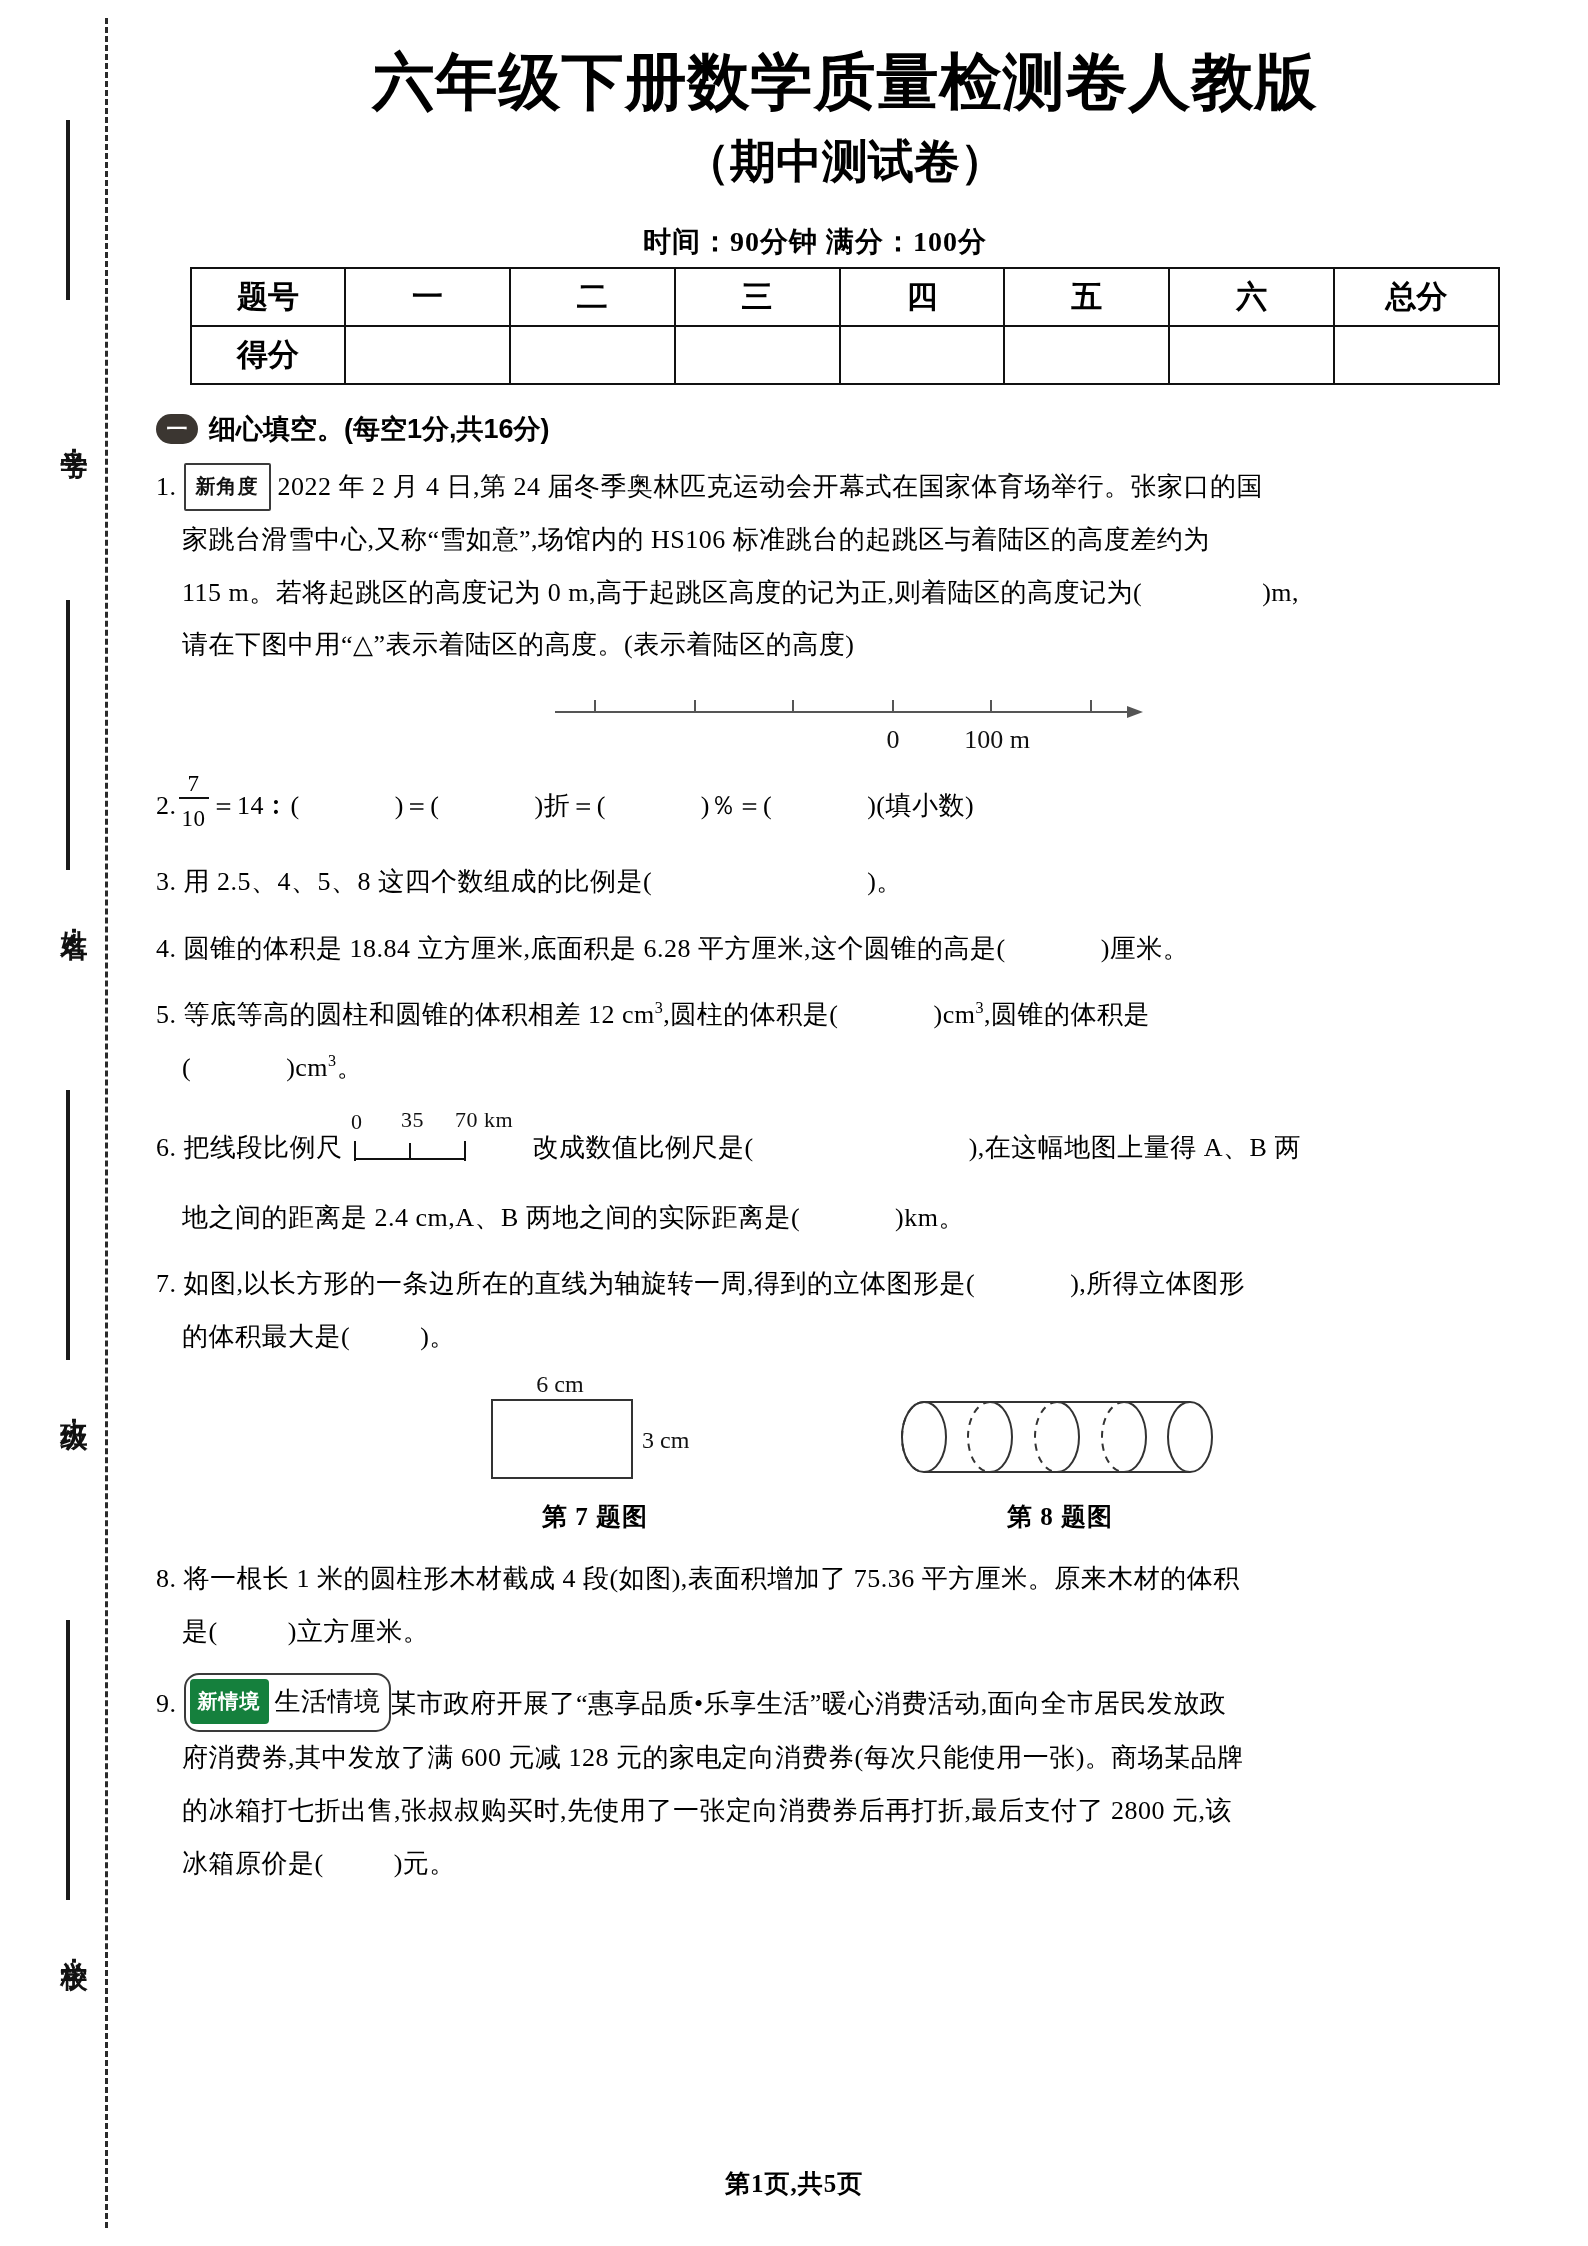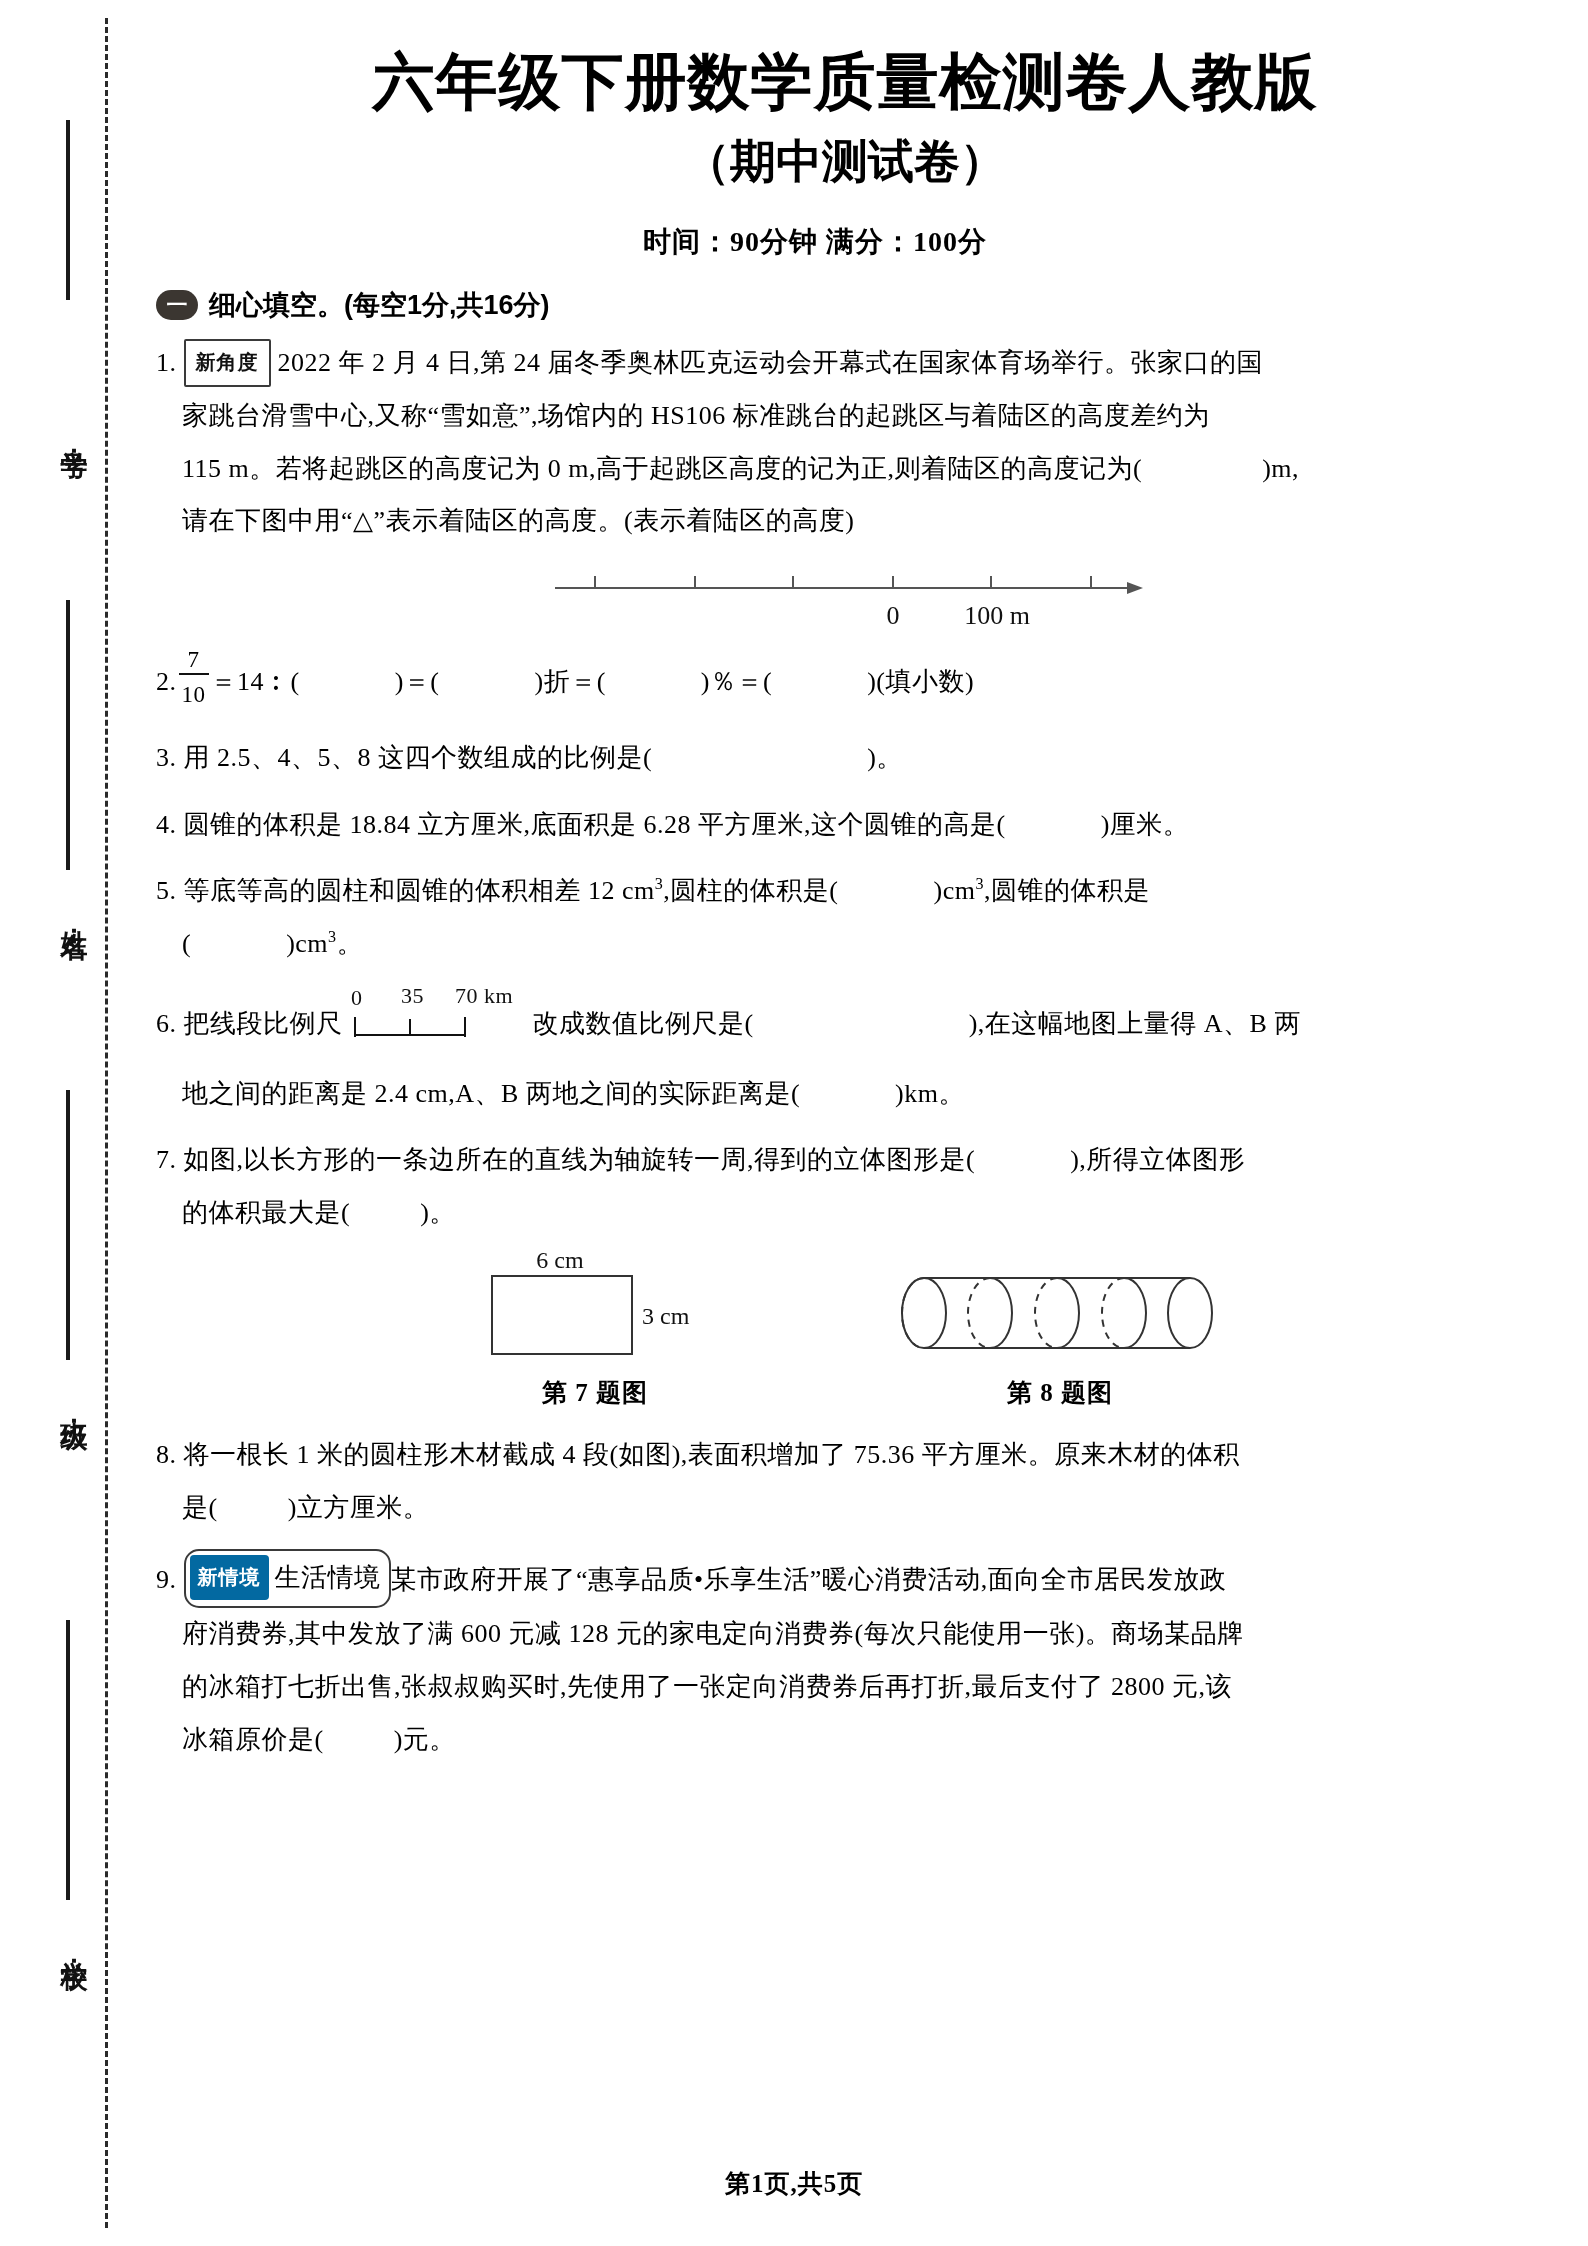--- a/index.html
+++ b/index.html
@@ -112,21 +112,21 @@
     margin:14px 0 0 6px;
     font-size:26px;
     line-height:2.03;
     letter-spacing:0.5px;
   }
   .q .num { }
   .indent { display:inline-block; width:26px; }
 
   .badge-solid {
     display:inline-block;
-    background:#0369a1;
+    background:#15803d;
     color:#fff;
     font-family:"Liberation Sans","DejaVu Sans",sans-serif;
     font-weight:bold;
     font-size:20px;
     padding:2px 8px 3px 8px;
     border-radius:4px;
     vertical-align:2px;
     letter-spacing:1px;
   }
   .badge-outline {
@@ -206,20 +206,44 @@
     <div class="vlabel vl3">班级：</div>
     <div class="vlabel vl4">学校：</div>
   </div>
 
   <div class="content">
 
     <h1 class="title">六年级下册数学质量检测卷人教版</h1>
     <h2 class="subtitle">（期中测试卷）</h2>
     <div class="meta-line">时间：90分钟  满分：100分</div>
 
+    <table class="score">
+      <tbody>
+          <tr>
+        <td class="head">题号</td>
+        <td>一</td>
+        <td>二</td>
+        <td>三</td>
+        <td>四</td>
+        <td>五</td>
+        <td>六</td>
+        <td>总分</td>
+      </tr>
+      <tr>
+        <td class="head">得分</td>
+        <td></td>
+        <td></td>
+        <td></td>
+        <td></td>
+        <td></td>
+        <td></td>
+        <td></td>
+      </tr>
+    </tbody>
+      </table>
 
     <div class="section-head">
       <span class="sec-num">一</span>
       <span>细心填空。(每空1分,共16分)</span>
     </div>
 
     <div class="q">
       <span class="num">1.</span>
       <span class="badge-outline">新角度</span>
       <span>2022 年 2 月 4 日,第 24 届冬季奥林匹克运动会开幕式在国家体育场举行。张家口的国</span><br>

